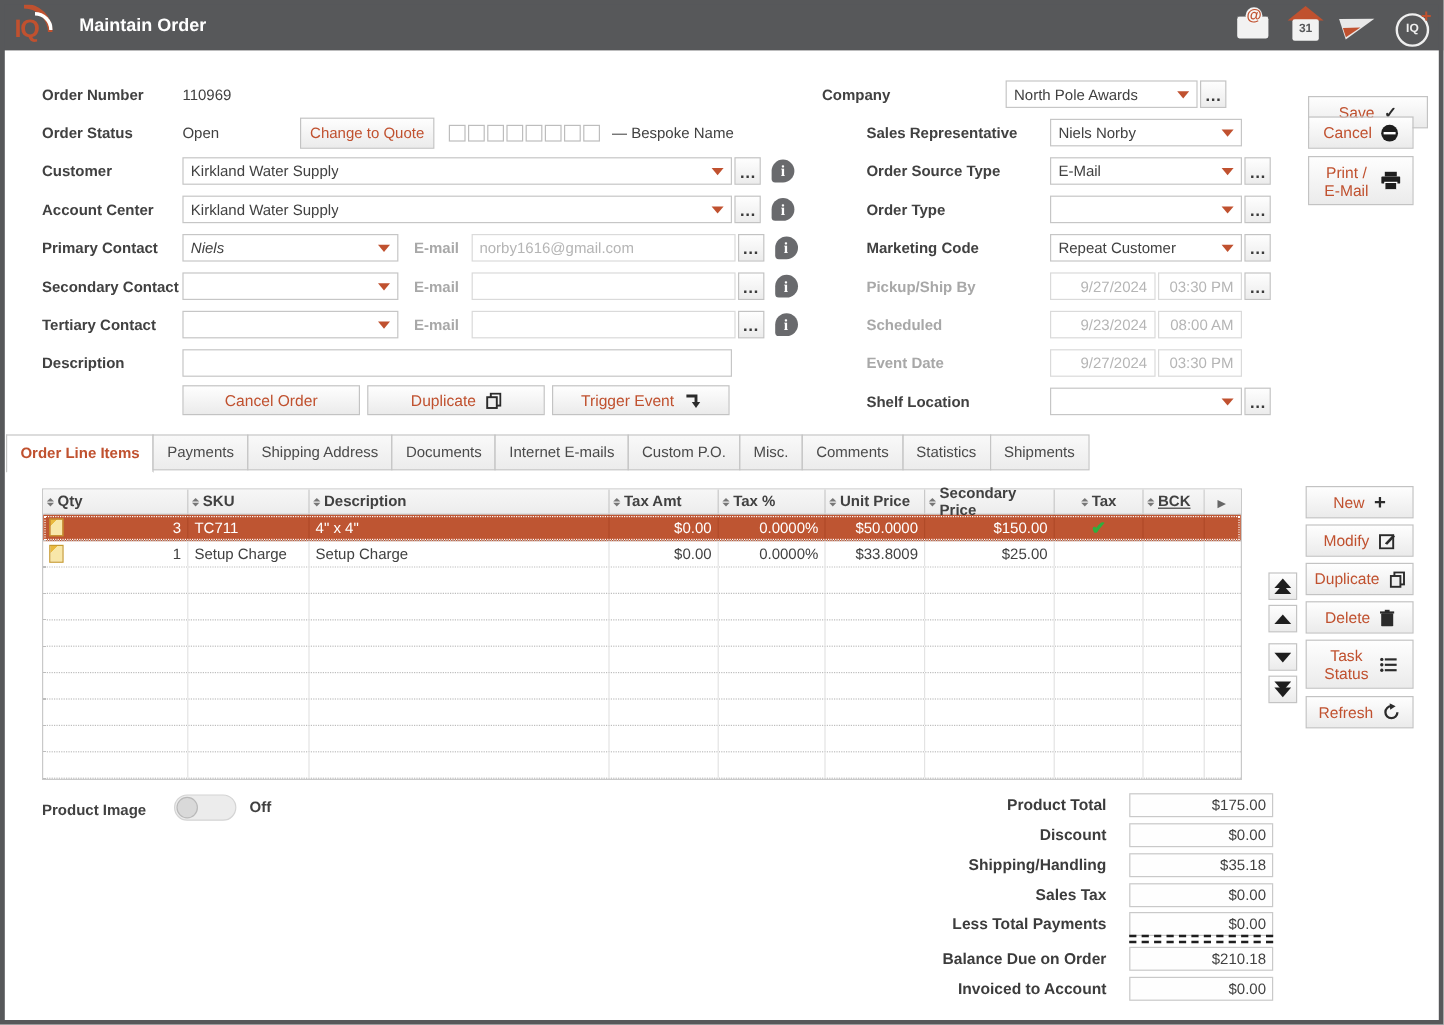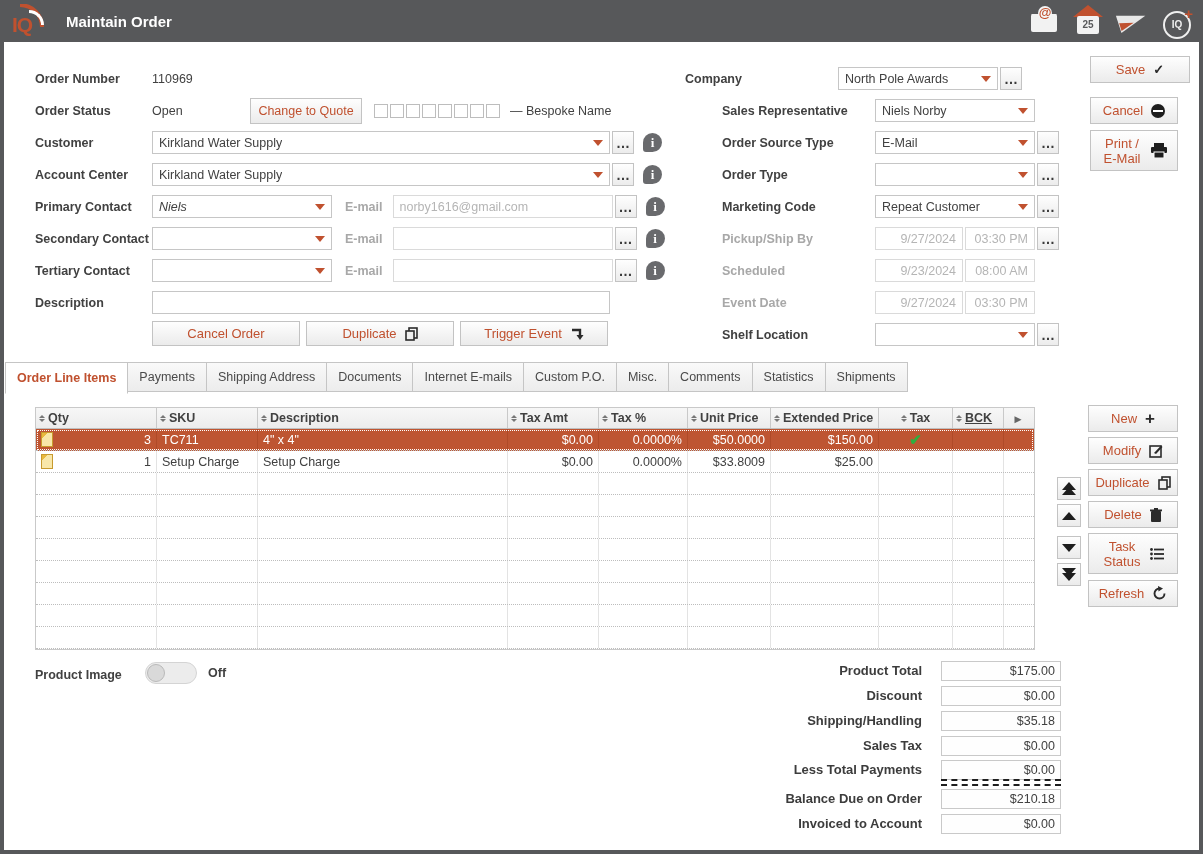--- a/index.html
+++ b/index.html
@@ -100,21 +100,21 @@
     </div>
     <div class="title">Maintain Order</div>
     <div class="topbar-icons">
       <div class="tbicon">
         <span class="env-flap"></span>
           <span class="env-body"></span>
           <span class="env-at">@</span>
       </div>
       <div class="tbicon">
         <span class="cal-roof"></span>
-          <span class="cal-body">25</span>
+          <span class="cal-body">31</span>
       </div>
       <div class="tbicon">
         <span class="plane"></span>
           <span class="plane2"></span>
       </div>
       <div class="tbicon">
         <span class="iqplus-circle">IQ</span>
           <span class="iqplus-plus">+</span>
       </div>
     </div>
@@ -310,21 +310,21 @@
 
   <div class="row" style="left:722px;top:322px;">
     <span class="lbl" style="width:153px;">Shelf Location</span>
     <div class="combo" style="width:160px;">
       <span class="val"></span>
         <span class="carat"></span>
     </div>
     <div class="dots">…</div>
   </div>
 
-  <div class="btn" style="position:absolute;left:1090px;top:56px;width:100px;height:27px;">
+  <div class="btn" style="position:absolute;left:1090px;top:80px;width:100px;height:27px;">
     <span>Save</span>
       <span class="bicon">✓</span>
   </div>
   <div class="btn" style="position:absolute;left:1090px;top:97px;width:88px;height:27px;">
     <span>Cancel</span>
     <span style="width:14px;height:14px;border-radius:50%;background:#1e1e1e;position:relative;display:inline-block;">
         <span style="position:absolute;left:2px;right:2px;top:6px;height:2.5px;background:#fff;"></span>
       </span>
   </div>
   <div class="btn" style="position:absolute;left:1090px;top:130px;width:88px;height:41px;line-height:15px;">
@@ -411,21 +411,21 @@
             <i class="up"></i>
             <i class="dn"></i>
           </span>
           <span>Unit Price</span>
         </div>
       <div class="gh c-ext">
           <span class="sort">
             <i class="up"></i>
             <i class="dn"></i>
           </span>
-          <span>Extended Price</span>
+          <span>Secondary Price</span>
         </div>
       <div class="gh c-tax">
           <span class="sort">
             <i class="up"></i>
             <i class="dn"></i>
           </span>
           <span>Tax</span>
         </div>
       <div class="gh c-bck">
           <span class="sort">

